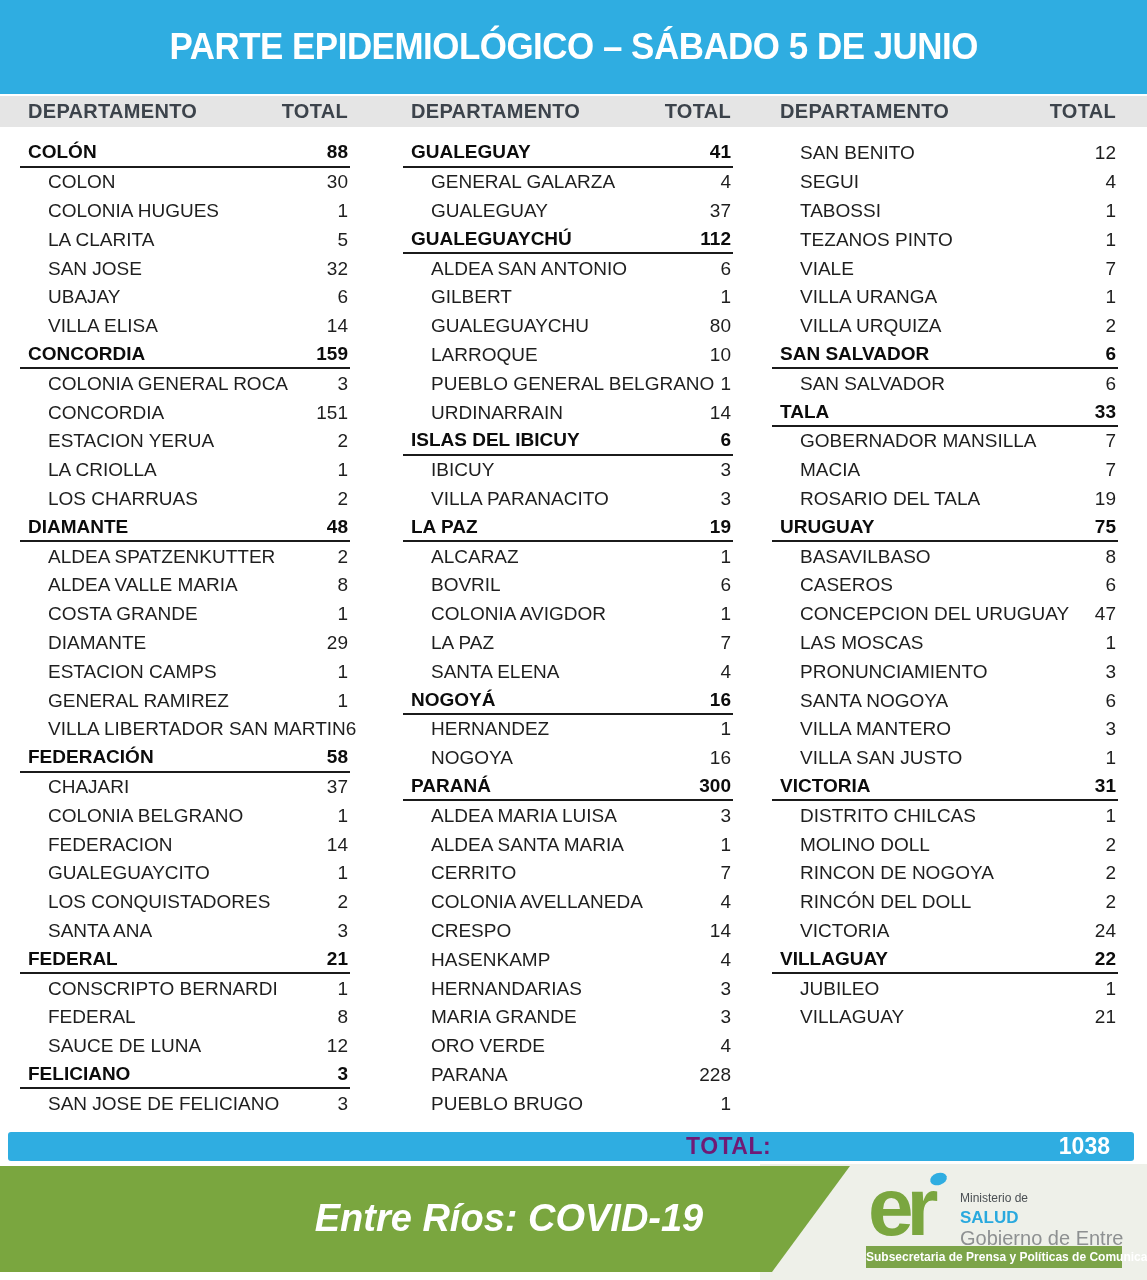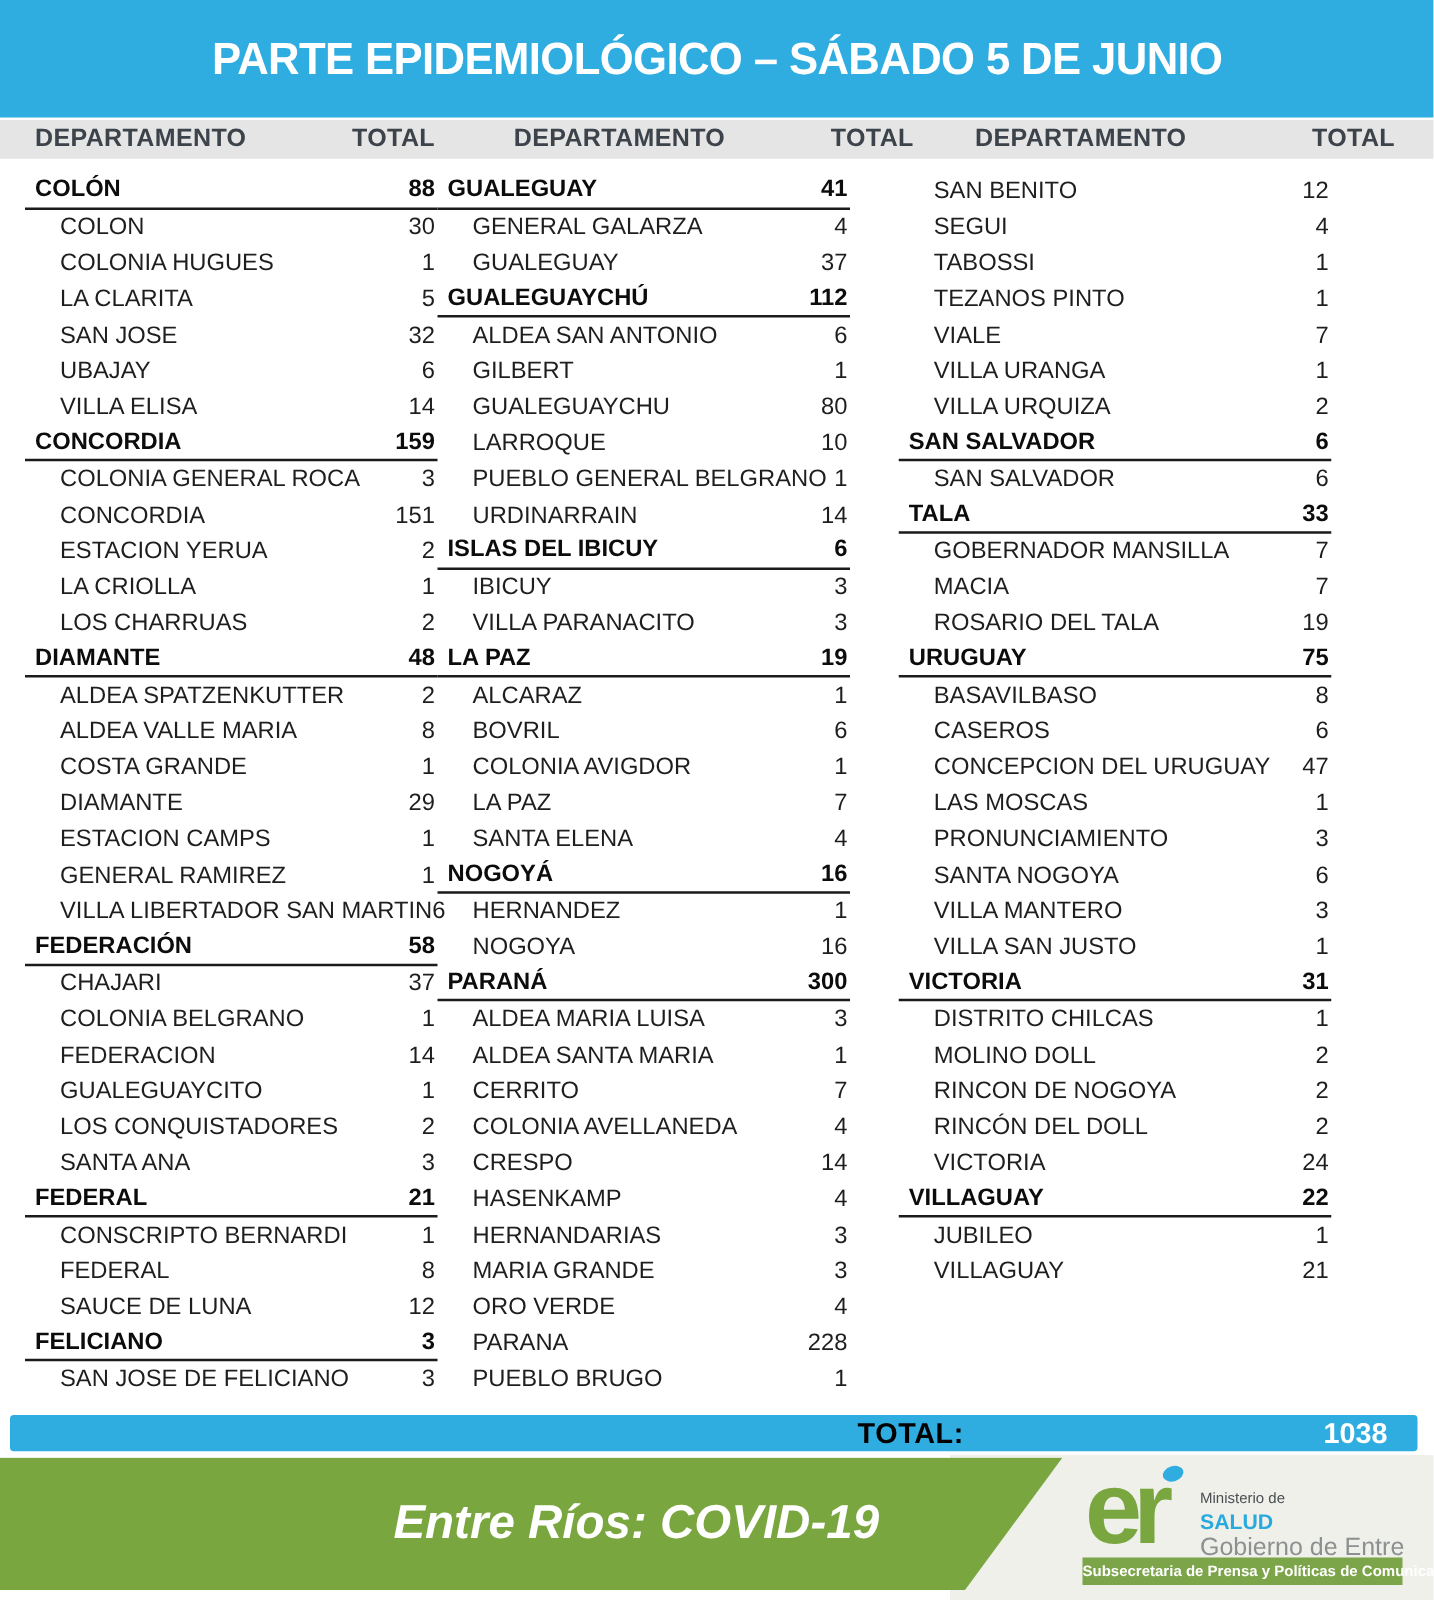--- a/index.html
+++ b/index.html
@@ -17,33 +17,33 @@
   .hg0{width:330px;margin-left:20px;}
   .hg1{width:330px;margin-left:53px;}
   .hg2{width:346px;margin-left:39px;}
   .hgroup .hdep{padding-left:8px;letter-spacing:0.3px;}
   .hgroup .htot{padding-right:2px;letter-spacing:0.3px;}
 
   
   .tablewrap{display:flex;margin-top:12px;align-items:flex-start;}
   .tcol{display:block;}
   .tcol0{width:330px;margin-left:20px;}
-  .tcol1{width:330px;}
+  .tcol1{width:330px;margin-left:53px;}
   .tcol2{width:346px;margin-left:39px;}
   .trow{height:28.8px;display:flex;justify-content:space-between;align-items:center;
         font-size:19px;color:#1e1e1e;box-sizing:border-box;}
   .trow .tt{padding-right:2px;white-space:nowrap;}
   .trow .nm{white-space:nowrap;}
   .dept{font-weight:700;color:#0c0c0c;border-bottom:2px solid #1b1b1b;}
   .dept .nm{padding-left:8px;}
   .loc .nm{padding-left:28px;}
 
   
   .totalbar{position:absolute;top:1132px;left:8px;width:1126px;height:29px;background:#2FADE1;border-radius:3px;}
-  .totalbar .tlabel{position:absolute;left:678px;top:0;line-height:29px;color:#000000;font-size:23px;font-weight:800;letter-spacing:0.5px;}
+  .totalbar .tlabel{position:absolute;left:678px;top:0;line-height:29px;color:#701a75;font-size:23px;font-weight:800;letter-spacing:0.5px;}
   .totalbar .tvalue{position:absolute;right:24px;top:0;line-height:29px;color:#fff;font-size:23px;font-weight:800;}
 
   
   .footer{position:absolute;top:1166px;left:0;width:1147px;height:114px;background:#fff;}
   .lightpanel{position:absolute;left:760px;top:-2px;right:0;bottom:0;background:#EEF0E9;}
   .greenbar{position:absolute;left:0;top:0;width:850px;height:106px;background:#7AA63F;
             clip-path:polygon(0 0,100% 0,calc(100% - 78px) 100%,0 100%);}
   .slogan{position:absolute;left:0;top:0;width:850px;height:106px;line-height:104px;text-align:center;
           transform:translateX(84px);color:#fff;font-size:38px;font-weight:700;font-style:italic;white-space:nowrap;}
   .ermark{position:absolute;left:868px;top:2px;width:88px;height:78px;color:#7AA63F;

